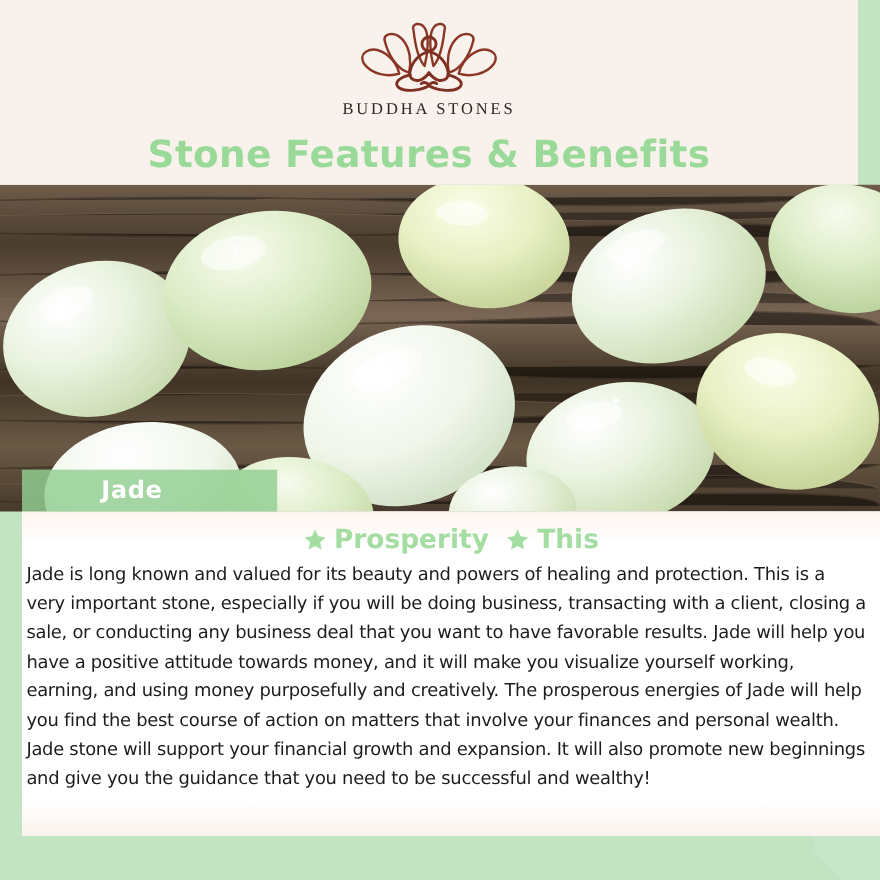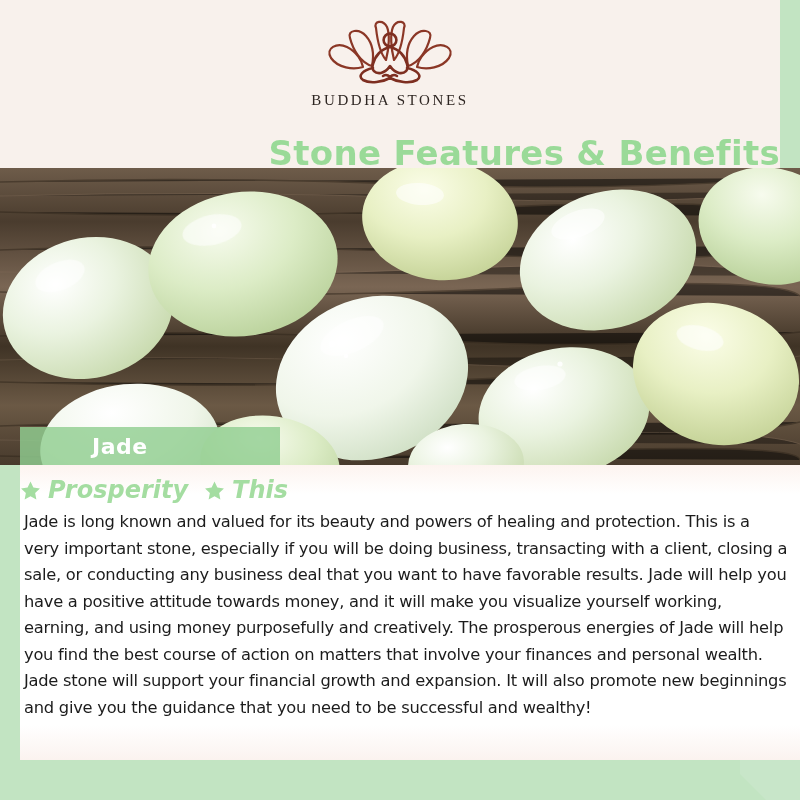--- a/index.html
+++ b/index.html
@@ -64,23 +64,22 @@
     font-size:15px;
     letter-spacing:2.6px;
     color:#2e2622;
     font-weight:400;
   }
 
   
   .title-band {
     position:absolute; top:124px; left:0;
     width:780px;
-    text-align:right;
+    text-align:center;
     z-index:6;
-    margin-top:12px;
   }
   .main-title {
     display:inline-block;
     font-family:"DejaVu Sans", sans-serif;
     font-size:34px;
     font-weight:bold;
     color:#9ada98;
     letter-spacing:0.3px;
     line-height:1;
     text-shadow:0 0 1px rgba(255,255,255,0.5);
@@ -94,21 +93,21 @@
     overflow:hidden;
     z-index:2;
     background:#5b4a3a;
   }
   .photo svg { display:block; width:800px; height:297px; }
 
   
   .jade-banner {
     position:absolute;
     left:20px; top:427px;
-    width:260px; height:38px;
+    width:232px; height:38px;
     background:rgba(145, 206, 145, 0.82);
     display:flex; align-items:center;
     z-index:5;
   }
   .jade-label {
     margin-left:72px;
     color:#ffffff;
     font-size:22px;
     font-weight:bold;
     letter-spacing:0.5px;
@@ -125,25 +124,25 @@
     padding:0;
   }
   .content-tint {
     position:absolute; inset:0;
     background:linear-gradient(180deg,#fdf4f0 0%, #ffffff 10%, #ffffff 88%, #fbf3ef 100%);
   }
 
   .benefits {
     position:relative;
     display:flex;
+    justify-content:center;
     align-items:center;
     gap:16px;
     padding-top:10px;
     height:40px;
-    font-style:italic;
   }
   .benefit {
     display:flex; align-items:center; gap:7px;
   }
   .star {
     width:21px; height:21px;
     display:block;
     flex:none;
   }
   .benefit-label {

